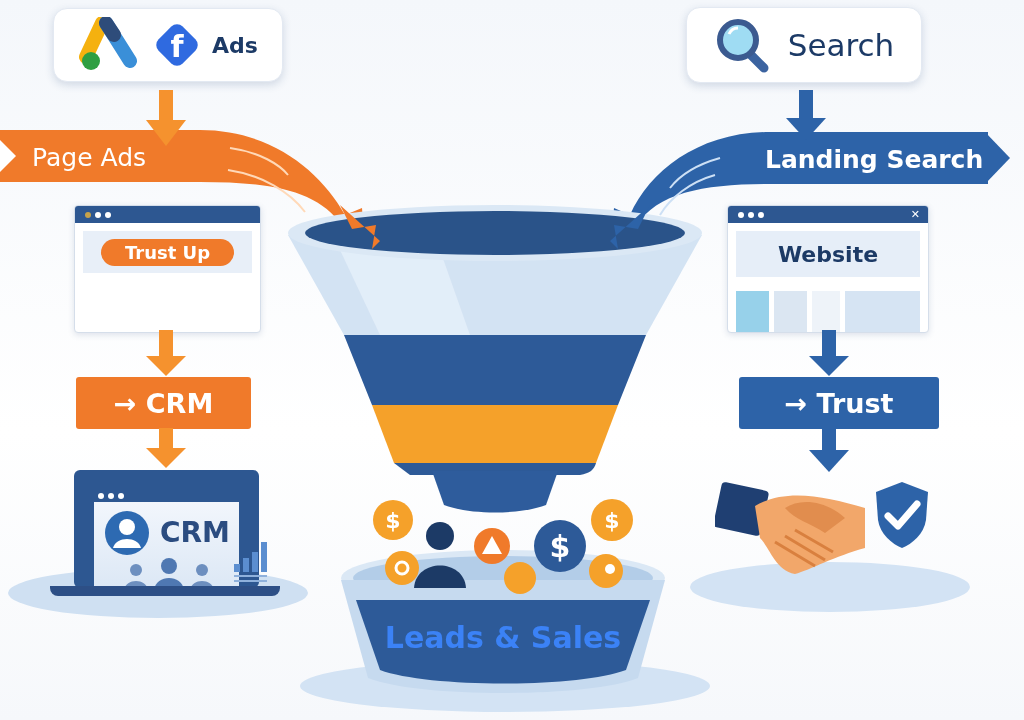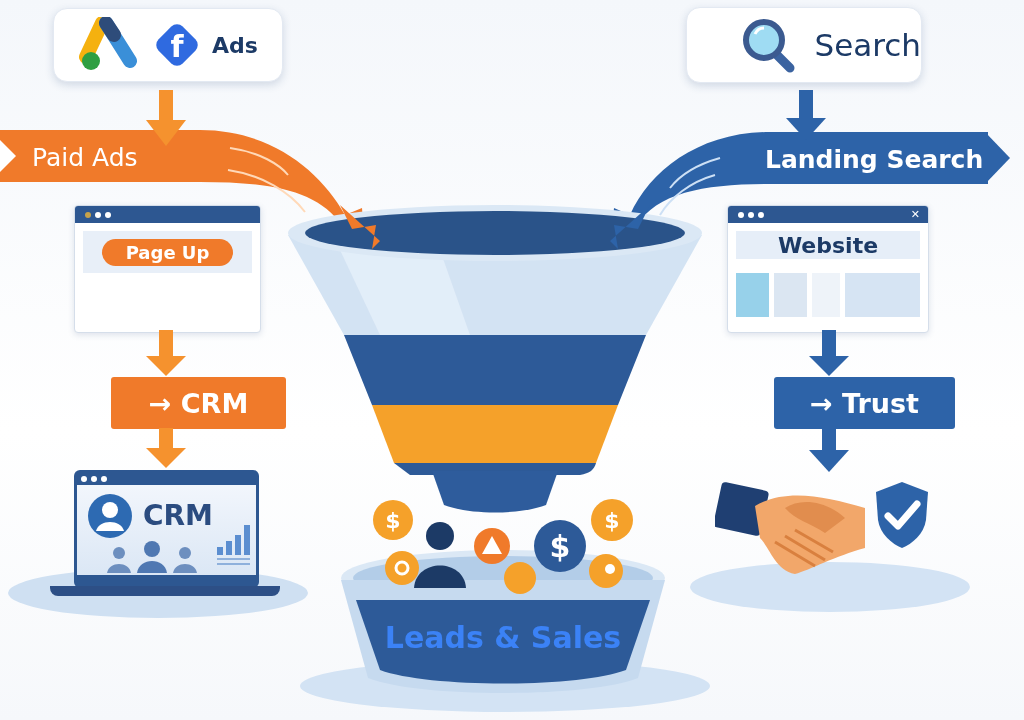--- a/index.html
+++ b/index.html
@@ -4,32 +4,32 @@
 <style>
   html,body{margin:0;padding:0;}
   body{width:1024px;height:720px;overflow:hidden;background:linear-gradient(180deg,#f4f7fb 0%,#ffffff 60%,#f6f8fb 100%);font-family:"DejaVu Sans",sans-serif;position:relative;}
   .abs{position:absolute;}
   .card{background:#fff;border-radius:14px;box-shadow:0 3px 8px rgba(40,70,120,0.18);border:1px solid #e3e9f2;}
   .txt-dark{color:#1c3a66;font-weight:bold;}
   .banner-text{color:#fff;font-size:25px;}
   .win{background:#fff;border:1px solid #d5deea;border-radius:4px;box-shadow:0 2px 6px rgba(40,70,120,0.15);overflow:hidden;}
   .win-bar{height:17px;background:#2d5791;display:flex;align-items:center;padding-left:10px;gap:4px;}
   .dot{width:6px;height:6px;border-radius:50%;background:#fff;}
-  .box{display:flex;align-items:center;justify-content:center;color:#fff;font-size:27px;font-weight:bold;border-radius:3px;margin-left:35px;}
+  .box{display:flex;align-items:center;justify-content:center;color:#fff;font-size:27px;font-weight:bold;border-radius:3px;}
 </style>
 </head>
 <body>
 
 <svg class="abs" style="left:0;top:120px;" width="380" height="140" viewBox="0 0 380 140">
   <path d="M0,10 L200,10 C270,10 320,50 345,95 L362,88 L365,128 L328,115 L342,106 C318,70 270,62 200,62 L0,62 Z" fill="#f07a2a"></path>
   <path d="M0,20 L16,36 L0,52 Z" fill="#fff"></path>
   <path d="M230,28 C260,32 280,45 288,55" stroke="#ffd9b8" stroke-width="2" fill="none"></path>
   <path d="M228,50 C262,55 290,72 305,92" stroke="#ffd9b8" stroke-width="2" fill="none"></path>
 </svg>
-<div class="abs banner-text" style="left:32px;top:143px;">Paid Ads</div>
+<div class="abs banner-text" style="left:32px;top:143px;">Page Ads</div>
 
 <svg class="abs" style="left:600px;top:120px;" width="424" height="140" viewBox="0 0 424 140">
   <path d="M388,12 L170,12 C100,12 50,50 30,95 L14,88 L10,128 L48,115 L36,106 C58,72 105,64 170,64 L388,64 L388,64 Z" fill="#2d63a8"></path>
   <path d="M360,12 L388,12 L388,12 L360,12 Z" fill="#2d63a8"></path>
   <path d="M388,12 L388,64 L388,64 Z" fill="#2d63a8"></path>
   <path d="M360,12 L385,12 L410,38 L385,64 L360,64 Z" fill="#2d63a8"></path>
   <path d="M120,38 C95,45 80,55 70,68" stroke="#cde0f5" stroke-width="2" fill="none"></path>
   <path d="M115,55 C90,62 70,78 60,95" stroke="#cde0f5" stroke-width="2" fill="none"></path>
 </svg>
 <div class="abs banner-text" style="left:765px;top:145px;font-weight:bold;">Landing Search</div>
@@ -46,55 +46,55 @@
     <text x="25" y="37" font-size="30" font-weight="bold" fill="#fff" text-anchor="middle" font-family="DejaVu Sans,sans-serif">f</text>
   </svg>
   <span class="txt-dark" style="font-size:22px;">Ads</span>
 </div>
 
 <svg class="abs" style="left:146px;top:90px;" width="40" height="58" viewBox="0 0 40 58">
   <rect x="13" y="0" width="14" height="34" fill="#f5922e"></rect>
   <path d="M0,30 L40,30 L20,56 Z" fill="#f5922e"></path>
 </svg>
 
-<div class="abs card" style="left:686px;top:7px;width:234px;height:74px;display:flex;align-items:center;justify-content:flex-end;gap:16px;">
+<div class="abs card" style="left:686px;top:7px;width:234px;height:74px;display:flex;align-items:center;justify-content:center;gap:16px;">
   <svg width="58" height="58" viewBox="0 0 58 58">
     <line x1="34" y1="36" x2="50" y2="52" stroke="#3b63a0" stroke-width="9" stroke-linecap="round"></line>
     <circle cx="24" cy="24" r="18" fill="#9fdcf3" stroke="#3b5a90" stroke-width="6"></circle>
     <path d="M15,18 A10,10 0 0,1 24,12" stroke="#fff" stroke-width="3" fill="none"></path>
   </svg>
   <span style="font-size:31px;color:#1c3a66;">Search</span>
 </div>
 <svg class="abs" style="left:786px;top:90px;" width="40" height="52" viewBox="0 0 40 52">
   <rect x="13" y="0" width="14" height="30" fill="#2d63a8"></rect>
   <path d="M0,28 L40,28 L20,50 Z" fill="#2d63a8"></path>
 </svg>
 
 <div class="abs win" style="left:74px;top:205px;width:185px;height:126px;">
   <div class="win-bar">
       <div class="dot" style="background:#c6a24a"></div>
       <div class="dot"></div>
       <div class="dot"></div>
     </div>
   <div style="margin:8px 8px 0;height:42px;background:#e8eff8;display:flex;align-items:center;justify-content:center;">
-    <div style="background:#f07a2a;color:#fff;font-weight:bold;font-size:18px;border-radius:14px;padding:3px 24px;">Page Up</div>
+    <div style="background:#f07a2a;color:#fff;font-weight:bold;font-size:18px;border-radius:14px;padding:3px 24px;">Trust Up</div>
   </div>
 </div>
 <svg class="abs" style="left:146px;top:330px;" width="40" height="48" viewBox="0 0 40 48">
   <rect x="13" y="0" width="14" height="28" fill="#f5922e"></rect>
   <path d="M0,26 L40,26 L20,46 Z" fill="#f5922e"></path>
 </svg>
 <div class="abs box" style="left:76px;top:377px;width:175px;height:52px;background:#f07a2a;">→ CRM</div>
 <svg class="abs" style="left:146px;top:428px;" width="40" height="42" viewBox="0 0 40 42">
   <rect x="13" y="0" width="14" height="22" fill="#f5922e"></rect>
   <path d="M0,20 L40,20 L20,40 Z" fill="#f5922e"></path>
 </svg>
 
 <div class="abs" style="left:8px;top:568px;width:300px;height:50px;border-radius:50%;background:#cfe0f2;"></div>
-<div class="abs" style="left:74px;top:470px;width:185px;height:118px;background:#2d5791;border-radius:6px;padding:3px;box-sizing:border-box;">
+<div class="abs" style="left:74px;top:470px;width:185px;height:118px;background:#2d5791;border-radius:6px;padding:20px;box-sizing:border-box;">
   <div style="display:flex;gap:4px;padding:3px 4px;">
       <div class="dot"></div>
       <div class="dot"></div>
       <div class="dot"></div>
     </div>
   <div style="background:linear-gradient(#f2f6fc,#dbe7f5);height:90px;position:relative;">
     <svg class="abs" style="left:10px;top:8px;" width="46" height="46" viewBox="0 0 46 46">
       <circle cx="23" cy="23" r="22" fill="#2d6ab2"></circle>
       <circle cx="23" cy="17" r="8" fill="#fff"></circle>
       <path d="M9,38 C12,26 34,26 37,38 Z" fill="#fff"></path>
@@ -122,35 +122,35 @@
 
 <div class="abs win" style="left:727px;top:205px;width:200px;height:126px;">
   <div class="win-bar" style="justify-content:space-between;padding-right:8px;">
     <div style="display:flex;gap:4px;">
         <div class="dot"></div>
         <div class="dot"></div>
         <div class="dot"></div>
       </div>
     <span style="color:#fff;font-size:11px;">✕</span>
   </div>
-  <div style="margin:8px 8px 0;height:28px;background:#e6eef8;display:flex;align-items:center;justify-content:center;">
+  <div style="margin:8px 8px 0;height:46px;background:#e6eef8;display:flex;align-items:center;justify-content:center;">
     <span class="txt-dark" style="font-size:22px;">Website</span>
   </div>
   <div style="display:flex;gap:5px;margin:14px 8px 0;height:44px;">
     <div style="width:33px;background:#97d1ea;"></div>
     <div style="width:33px;background:#dbe6f2;"></div>
     <div style="width:28px;background:#eef3f9;"></div>
     <div style="flex:1;background:#d6e4f3;"></div>
   </div>
 </div>
 <svg class="abs" style="left:809px;top:330px;" width="40" height="48" viewBox="0 0 40 48">
   <rect x="13" y="0" width="14" height="28" fill="#2d63a8"></rect>
   <path d="M0,26 L40,26 L20,46 Z" fill="#2d63a8"></path>
 </svg>
-<div class="abs box" style="left:739px;top:377px;width:181px;height:52px;background:#2d63a8;">→ Trust</div>
+<div class="abs box" style="left:739px;top:377px;width:200px;height:52px;background:#2d63a8;">→ Trust</div>
 <svg class="abs" style="left:809px;top:428px;" width="40" height="46" viewBox="0 0 40 46">
   <rect x="13" y="0" width="14" height="24" fill="#2d63a8"></rect>
   <path d="M0,22 L40,22 L20,44 Z" fill="#2d63a8"></path>
 </svg>
 
 <div class="abs" style="left:690px;top:562px;width:280px;height:50px;border-radius:50%;background:#d3e3f4;"></div>
 <svg class="abs" style="left:715px;top:478px;" width="170" height="100" viewBox="0 0 170 100">
   <rect x="2" y="8" width="48" height="46" rx="4" transform="rotate(12 26 31)" fill="#1f3f72"></rect>
   <path d="M40,28 C70,10 110,18 150,30 L150,70 C120,78 95,92 80,96 C60,92 55,70 45,60 Z" fill="#f2a76a"></path>
   <path d="M70,30 C85,20 110,22 130,40 L110,55 C95,45 80,42 70,30 Z" fill="#e18d4e"></path>

